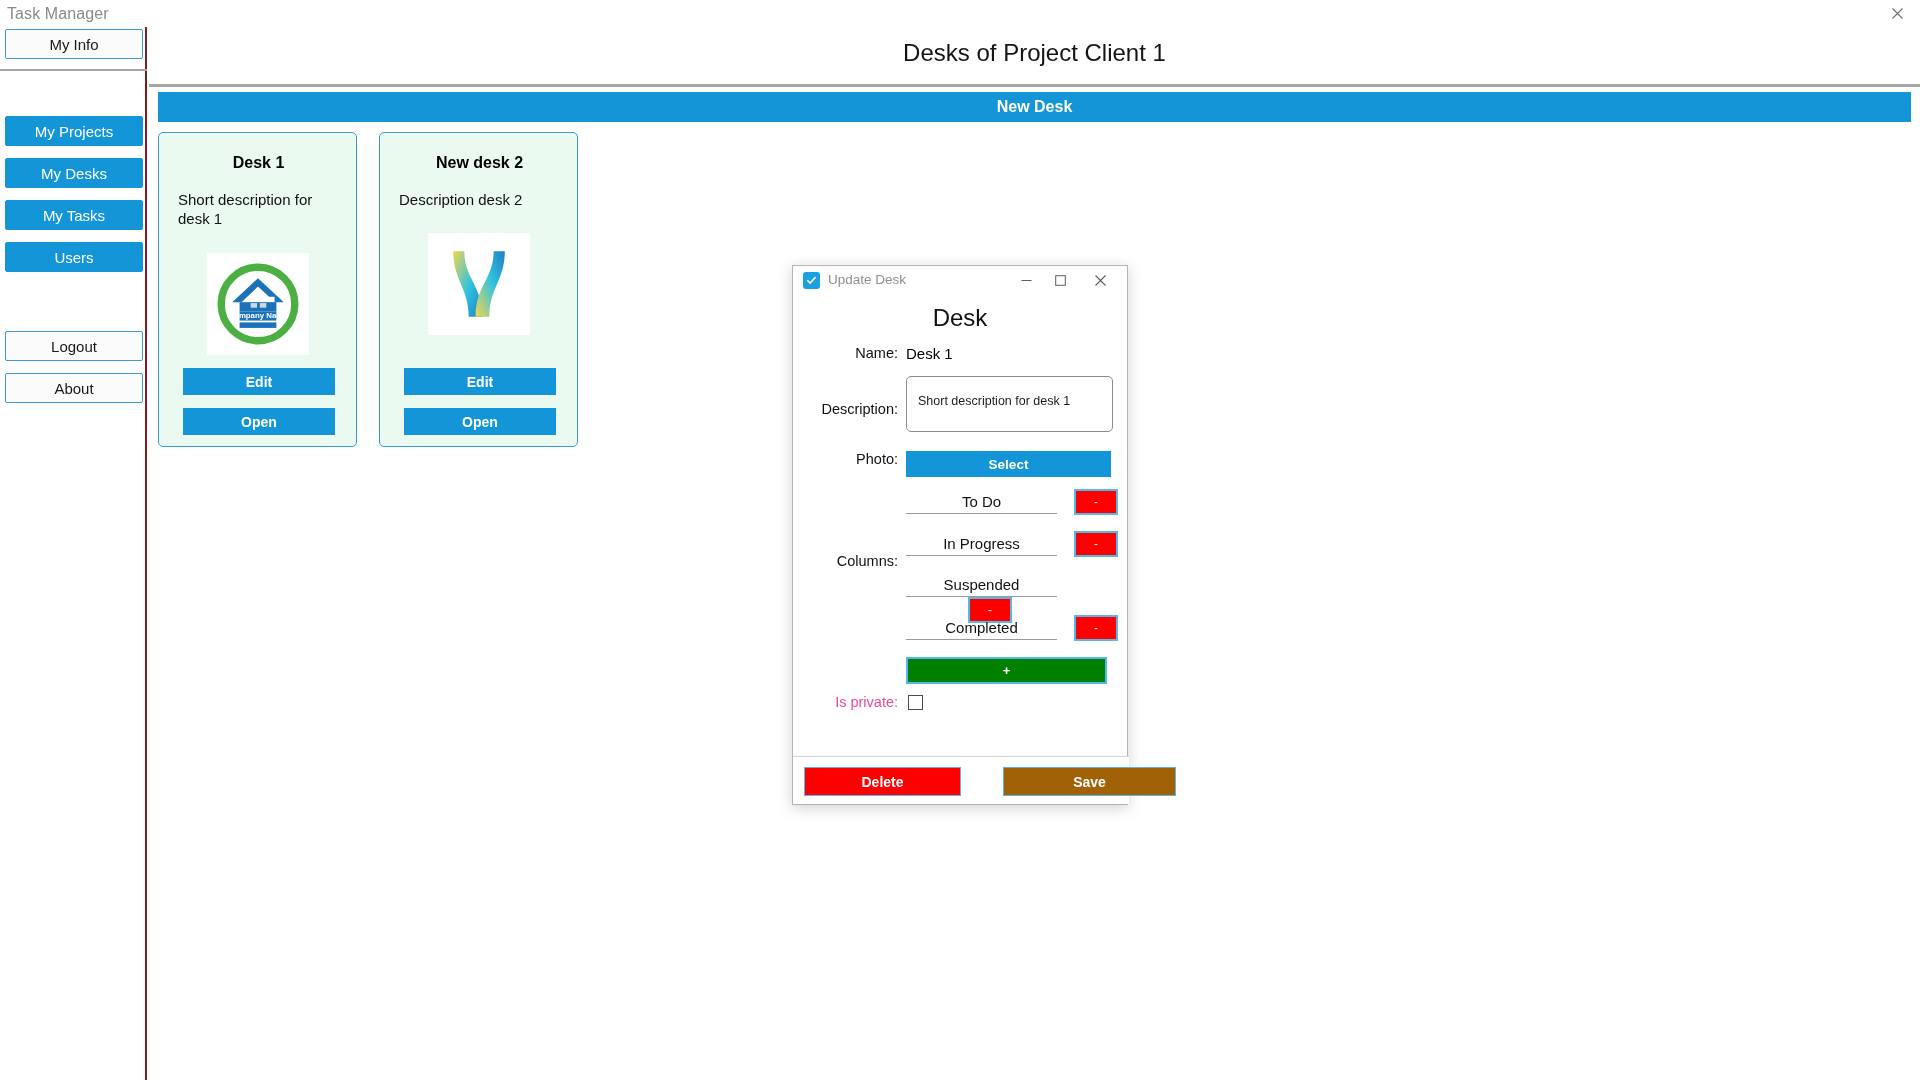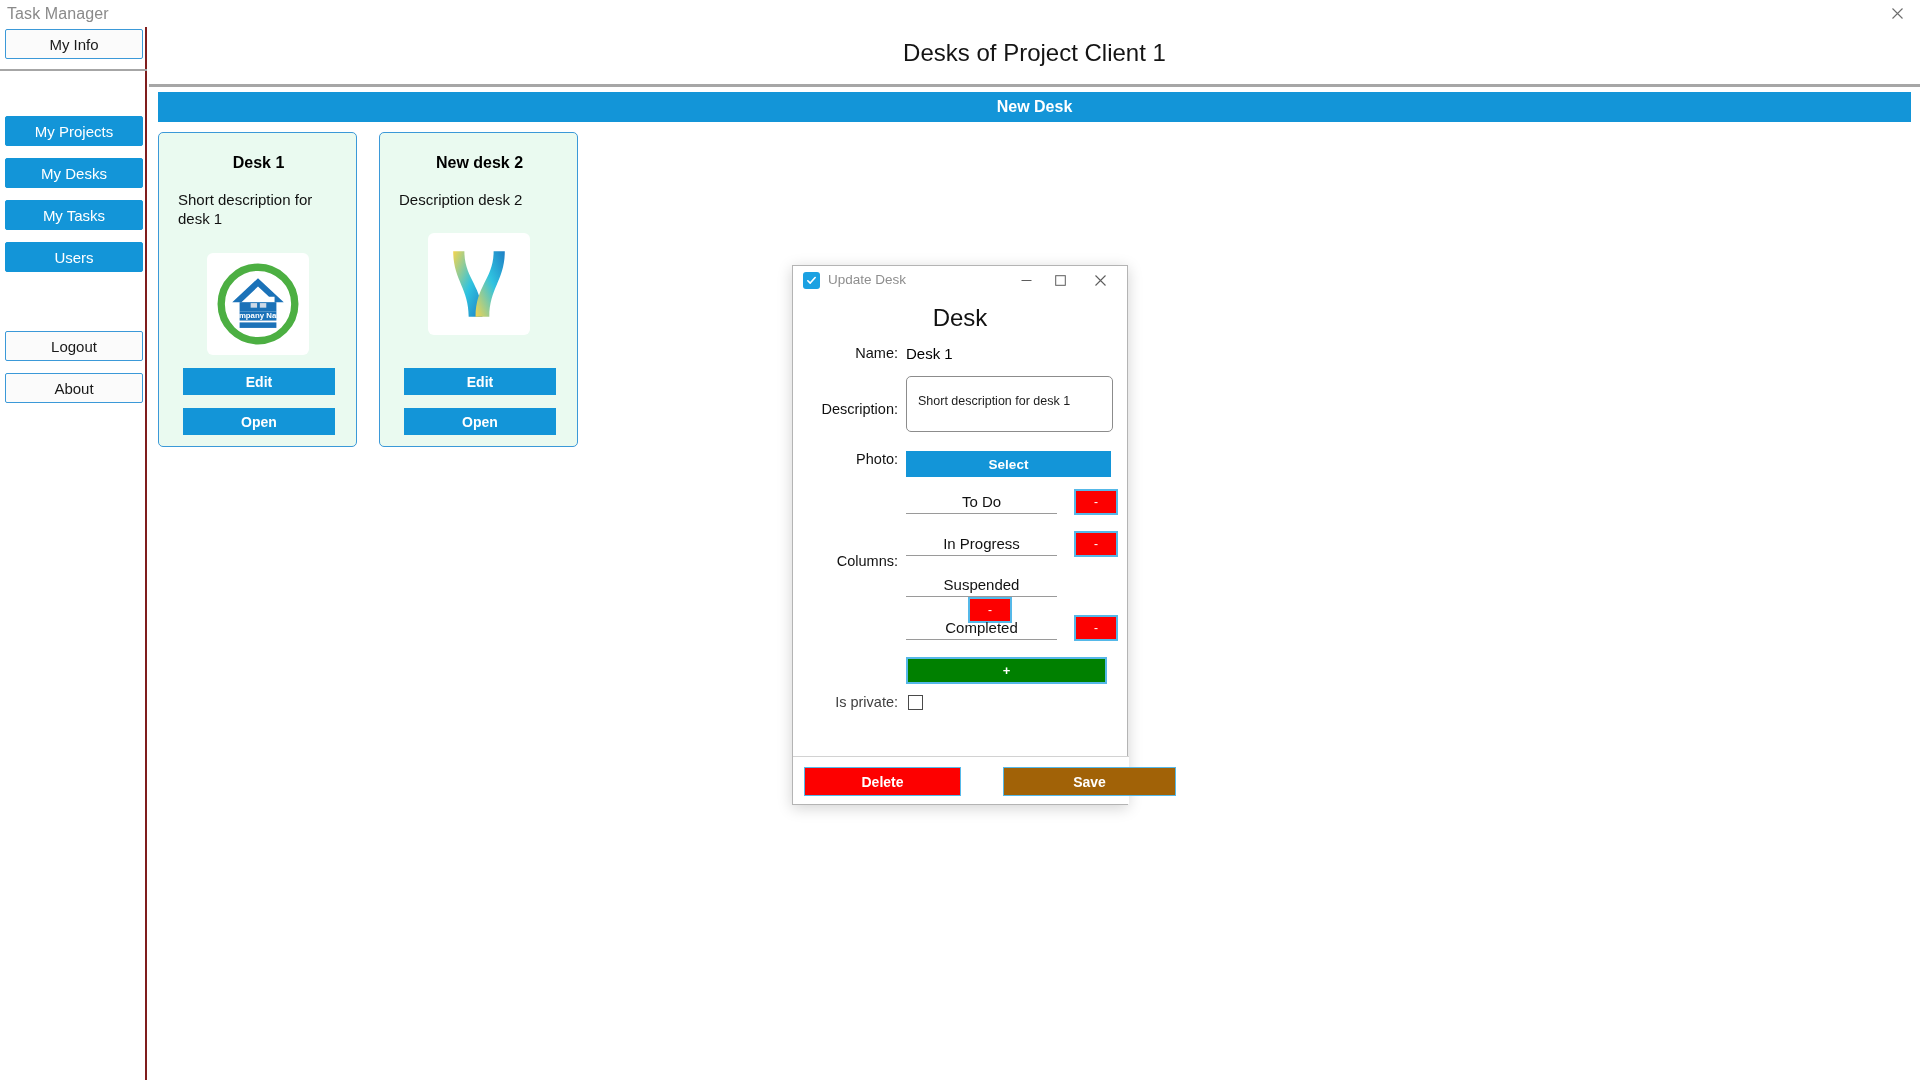--- a/index.html
+++ b/index.html
@@ -120,21 +120,20 @@
   .desk-desc {
     position: absolute; top: 57px; left: 19px; width: 163px;
     font-size: 15px; color: #111; line-height: 19px;
   }
   .desk-logo-wrap {
     position: absolute; left: 48px;
     width: 102px; height: 102px;
     background: #ffffff;
     display: flex; align-items: center; justify-content: center;
     overflow: hidden;
-    border-radius: 6px;
   }
   .desk-logo-wrap.pos-a { top: 120px; }
   .desk-logo-wrap.pos-b { top: 100px; }
   .desk-btn {
     position: absolute; left: 24px;
     width: 152px; height: 27px;
     background: #1395d8;
     border: 1px solid #1395d8;
     color: #fff; font-size: 14px; font-weight: bold;
     display: flex; align-items: center; justify-content: center;
@@ -257,21 +256,21 @@
     background: #008000;
     border: 2px solid #55b8e8;
     color: #ffffff; font-size: 13px; font-weight: bold;
     display: flex; align-items: center; justify-content: center;
     cursor: pointer; user-select: none;
   }
 
   #row-private { position: absolute; left: 0; top: 428px; width: 336px;
                  display: flex; align-items: center; }
   #lbl-private { width: 113px; padding-right: 8px; text-align: right;
-                 font-size: 14.5px; color: #404040; }
+                 font-size: 14.5px; color: #ec4899; }
   #chk-private {
     width: 15px; height: 15px;
     border: 1px solid #4a4a4a; background: #fff;
     margin-left: 2px; cursor: pointer;
   }
 
   #dlg-footer {
     position: absolute; left: 0; bottom: 0;
     width: 336px; height: 48px;
     border-top: 1px solid #d2d2d2;

